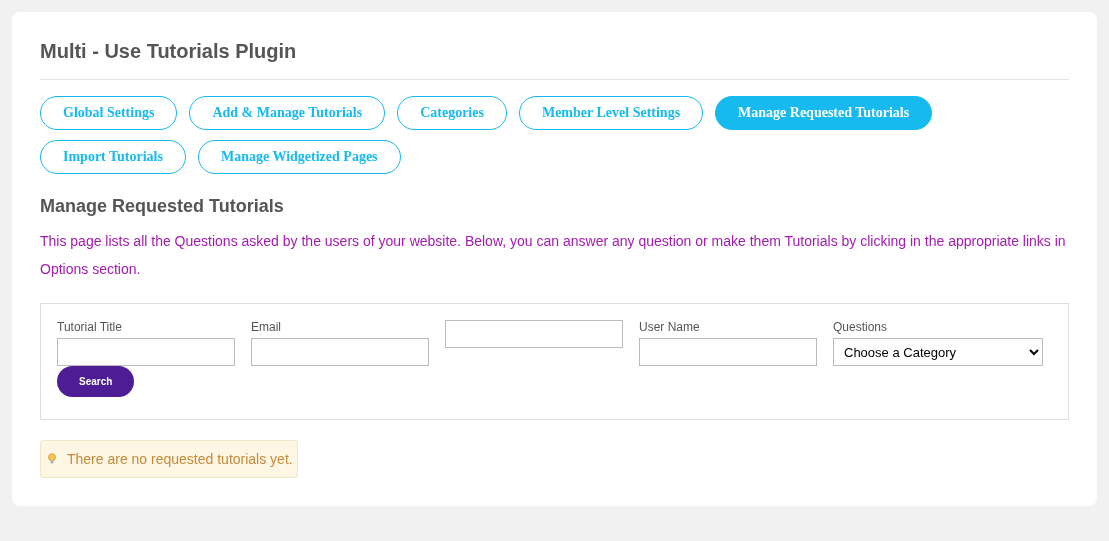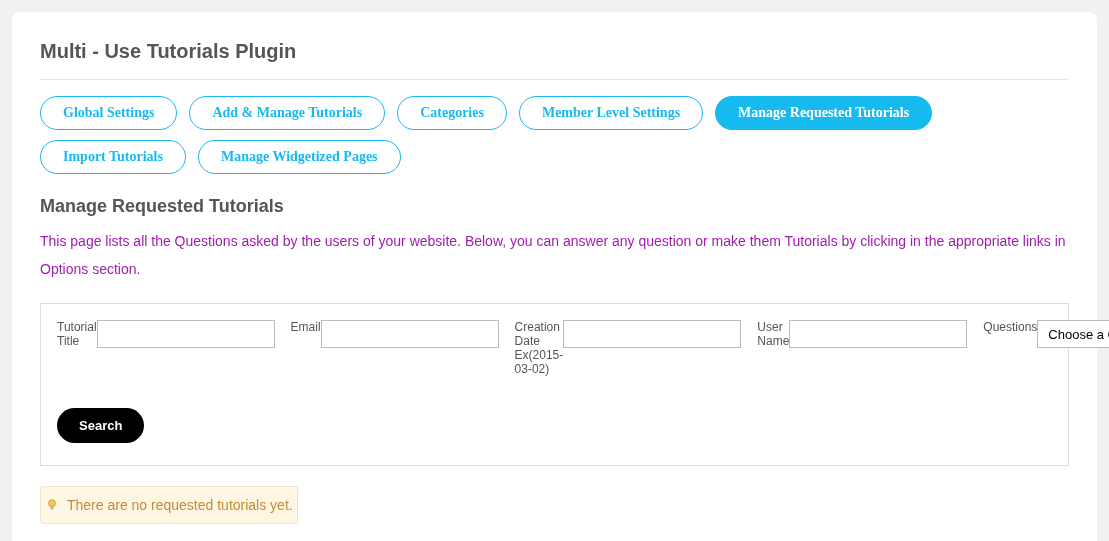--- a/index.html
+++ b/index.html
@@ -63,44 +63,44 @@
     border: 1px solid #ddd;
     padding: 16px 16px 22px 16px;
   }
   .filter-row {
     display: flex;
     gap: 16px;
     align-items: flex-start;
   }
   .filter-field {
     display: flex;
+    flex-direction: column;
   }
   .filter-field label {
     font-size: 12px;
     color: #555;
     margin-bottom: 4px;
   }
   .filter-field input, .filter-field select {
     height: 28px;
     border: 1px solid #bbb;
     padding: 2px 6px;
     font-size: 13px;
     background: #fff;
   }
   .w-sm { width: 178px; }
   .w-md { width: 178px; }
   .w-sel { width: 210px; }
   .search-btn {
-    margin-top: 28px;
-    background: #000000;
+    background: #4c1d95;
     color: #fff;
     border: none;
     padding: 10px 22px;
     border-radius: 999px;
-    font-size: 13px;
+    font-size: 10px;
     font-weight: 600;
     cursor: pointer;
   }
   .notice {
     margin-top: 20px;
     display: inline-flex;
     align-items: center;
     gap: 8px;
     background: #fdf6e3;
     border: 1px solid #f0e6c8;
@@ -138,21 +138,20 @@
     <div class="filter-row">
       <div class="filter-field">
         <label>Tutorial Title</label>
         <input type="text" class="w-sm" style="">
       </div>
       <div class="filter-field">
         <label>Email</label>
         <input type="text" class="w-sm" style="">
       </div>
       <div class="filter-field">
-        <label>Creation Date Ex(2015-03-02)</label>
         <input type="text" class="w-md" style="">
       </div>
       <div class="filter-field">
         <label>User Name</label>
         <input type="text" class="w-sm" style="">
       </div>
       <div class="filter-field">
         <label>Questions</label>
         <select class="w-sel">
           <option>Choose a Category</option>

